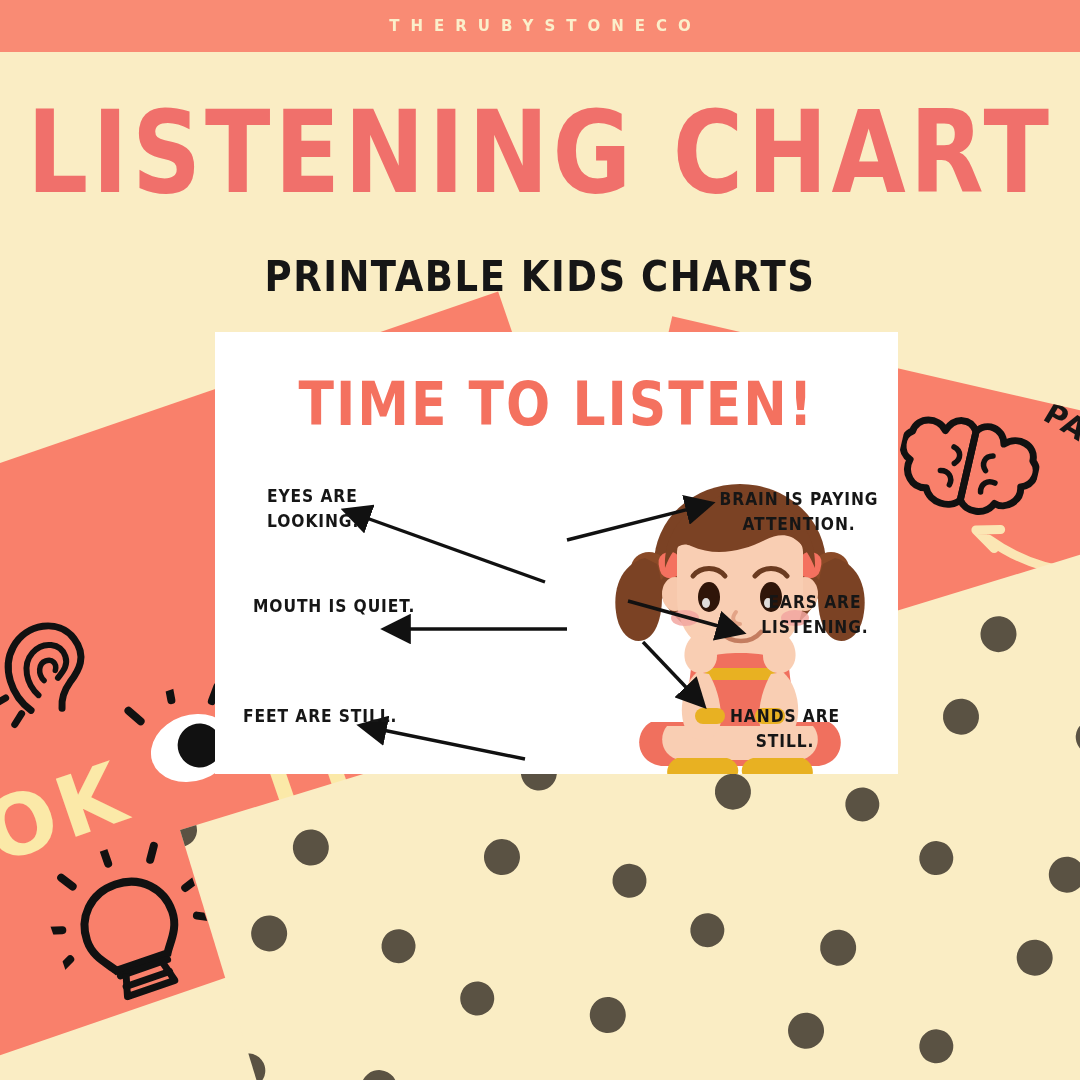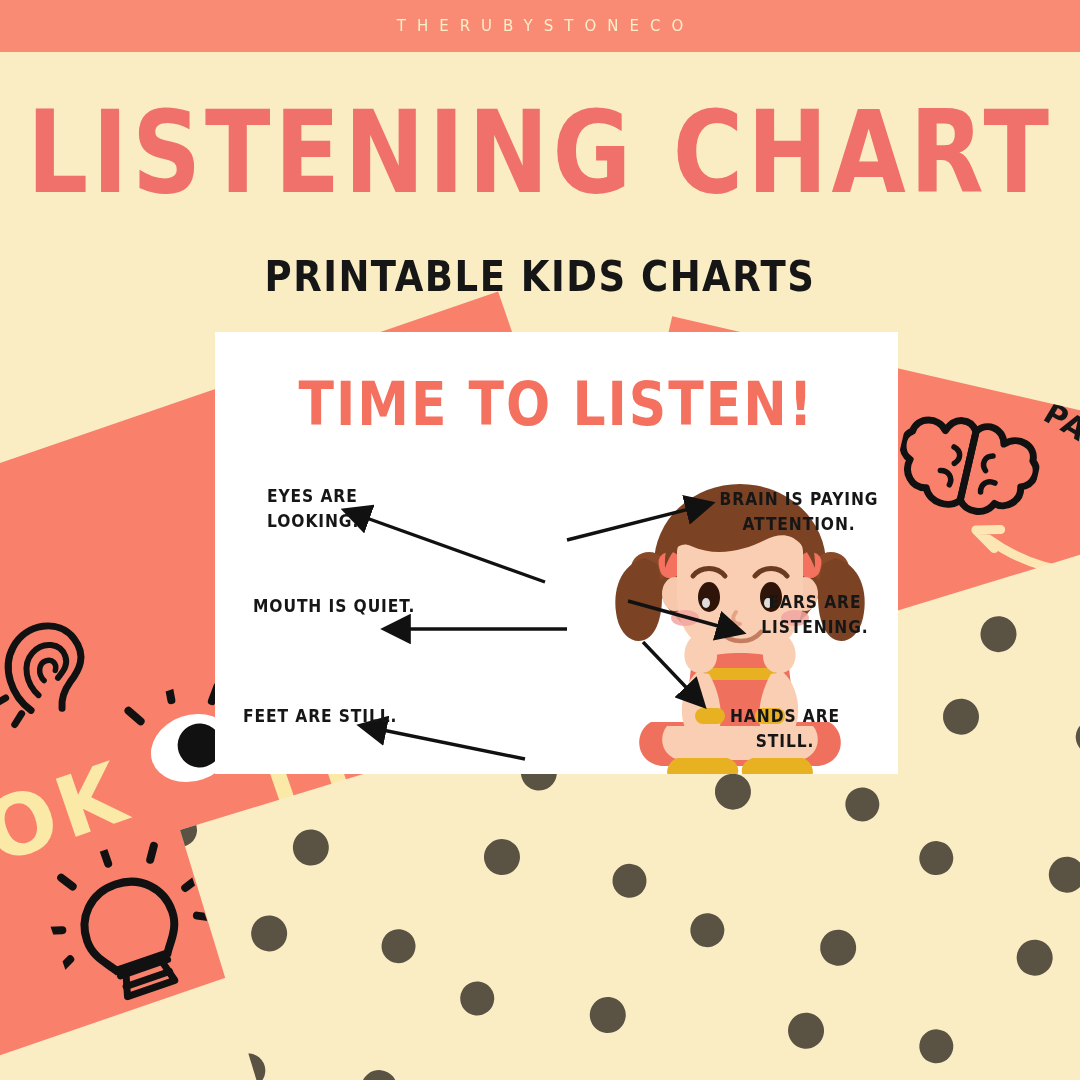--- a/index.html
+++ b/index.html
@@ -20,21 +20,21 @@
     position: absolute; left: 0; top: 0;
     width: 1080px; height: 52px;
     background: #F98B74;
     display: flex; align-items: center; justify-content: center;
     z-index: 60;
   }
   .banner-text {
     color: #FBEFCB;
     font-family: "DejaVu Sans", sans-serif;
     font-size: 15px;
-    font-weight: 400;
+    font-weight: 700;
     letter-spacing: 11px;
     text-indent: 11px;
   }
 
   
   .main-title {
     position: absolute; left: 0; top: 96px; width: 1080px;
     text-align: center;
     color: #F0706B;
     font-family: "DejaVu Sans", sans-serif;

